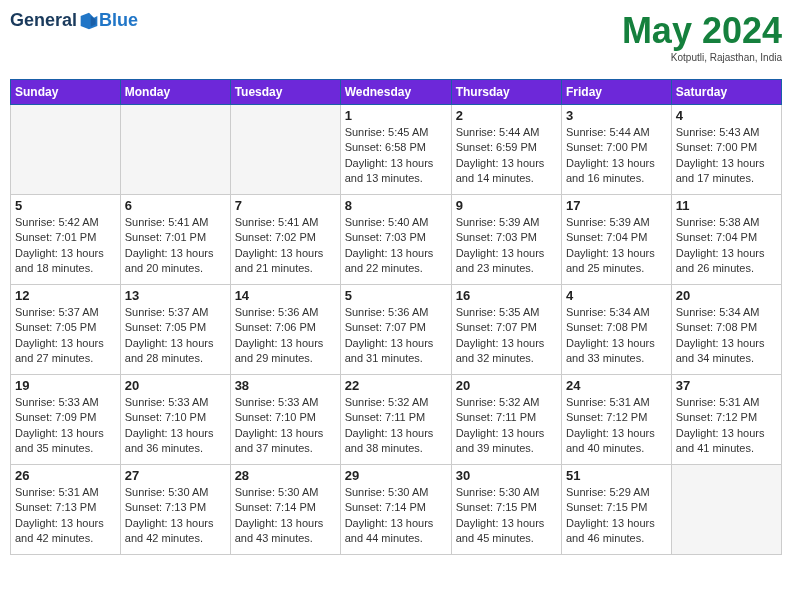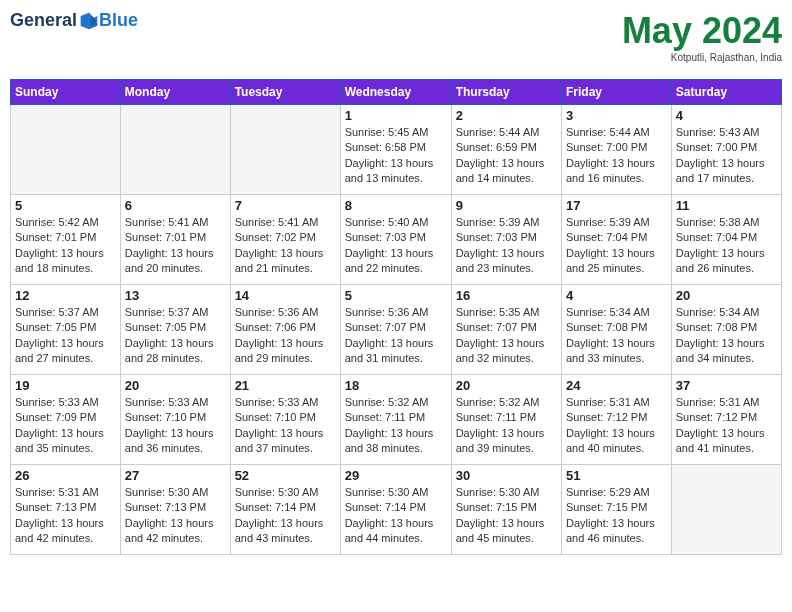--- a/index.html
+++ b/index.html
@@ -208,25 +208,25 @@
       <tr>
         <td>
           <div class="day-num">19</div>
           <div class="day-info">Sunrise: 5:33 AM<br>Sunset: 7:09 PM<br>Daylight: 13 hours and 35 minutes.</div>
         </td>
         <td>
           <div class="day-num">20</div>
           <div class="day-info">Sunrise: 5:33 AM<br>Sunset: 7:10 PM<br>Daylight: 13 hours and 36 minutes.</div>
         </td>
         <td>
-          <div class="day-num">21</div>
+          <div class="day-num">38</div>
           <div class="day-info">Sunrise: 5:33 AM<br>Sunset: 7:10 PM<br>Daylight: 13 hours and 37 minutes.</div>
         </td>
         <td>
-          <div class="day-num">18</div>
+          <div class="day-num">22</div>
           <div class="day-info">Sunrise: 5:32 AM<br>Sunset: 7:11 PM<br>Daylight: 13 hours and 38 minutes.</div>
         </td>
         <td>
           <div class="day-num">20</div>
           <div class="day-info">Sunrise: 5:32 AM<br>Sunset: 7:11 PM<br>Daylight: 13 hours and 39 minutes.</div>
         </td>
         <td>
           <div class="day-num">24</div>
           <div class="day-info">Sunrise: 5:31 AM<br>Sunset: 7:12 PM<br>Daylight: 13 hours and 40 minutes.</div>
         </td>
@@ -238,21 +238,21 @@
       <tr>
         <td>
           <div class="day-num">26</div>
           <div class="day-info">Sunrise: 5:31 AM<br>Sunset: 7:13 PM<br>Daylight: 13 hours and 42 minutes.</div>
         </td>
         <td>
           <div class="day-num">27</div>
           <div class="day-info">Sunrise: 5:30 AM<br>Sunset: 7:13 PM<br>Daylight: 13 hours and 42 minutes.</div>
         </td>
         <td>
-          <div class="day-num">52</div>
+          <div class="day-num">28</div>
           <div class="day-info">Sunrise: 5:30 AM<br>Sunset: 7:14 PM<br>Daylight: 13 hours and 43 minutes.</div>
         </td>
         <td>
           <div class="day-num">29</div>
           <div class="day-info">Sunrise: 5:30 AM<br>Sunset: 7:14 PM<br>Daylight: 13 hours and 44 minutes.</div>
         </td>
         <td>
           <div class="day-num">30</div>
           <div class="day-info">Sunrise: 5:30 AM<br>Sunset: 7:15 PM<br>Daylight: 13 hours and 45 minutes.</div>
         </td>

